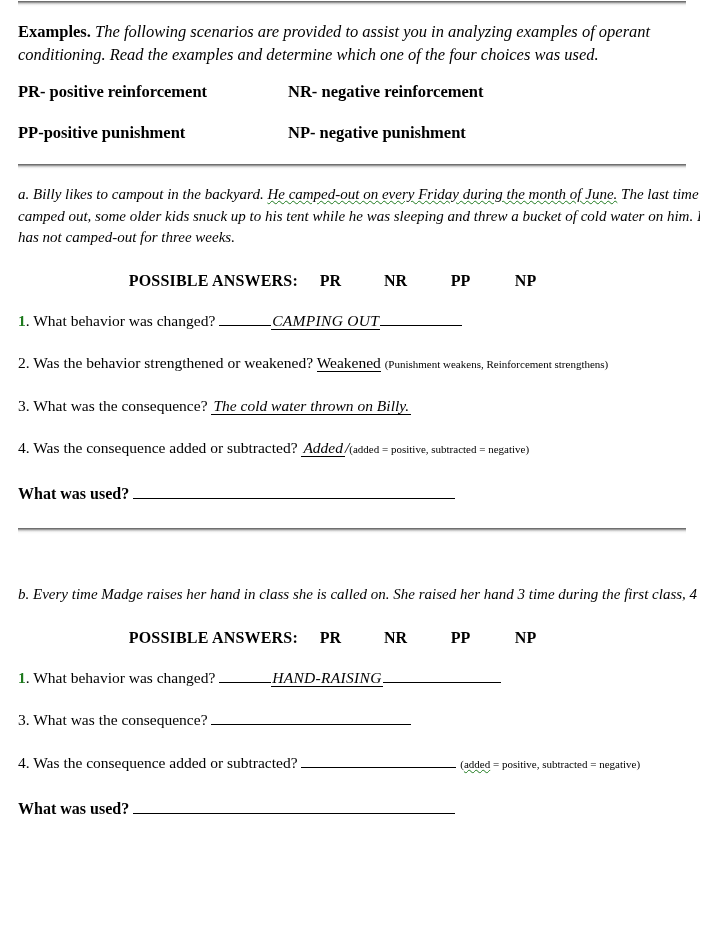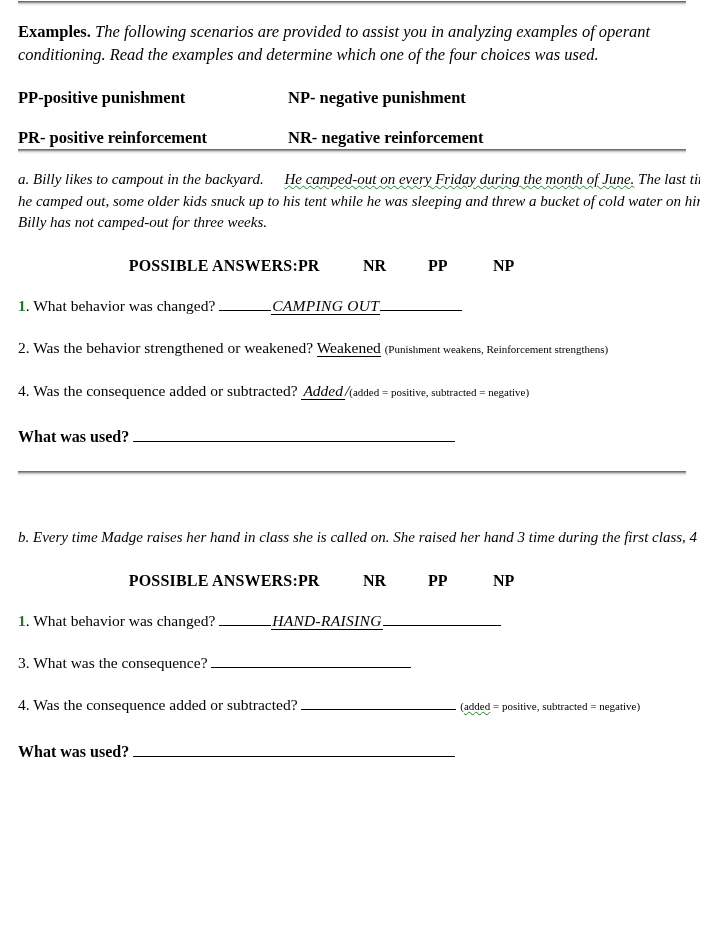--- a/index.html
+++ b/index.html
@@ -76,36 +76,35 @@
     text-decoration: line-through;
     text-decoration-color: #000;
     text-decoration-thickness: 1px;
   }
   .wavy {
     text-decoration-line: underline;
     text-decoration-style: wavy;
     text-decoration-color: #1e7a1e;
     text-decoration-thickness: 1.3px;
     text-underline-offset: 1px;
-    margin-left: 17px;
   }
   .scen-overflow {
     width: 712px;
     margin-right: -20px;
   }
 
   .answers {
     display: flex;
     align-items: baseline;
     font-weight: bold;
     font-size: 16px;
     margin-top: 23px;
   }
   .answers .label { width: 280px; flex: none; letter-spacing: 0.2px; text-align: right; }
-  .answers .opt { width: 65px; flex: none; }
+  .answers .opt { width: 65px; flex: none; text-align: center; }
 
   .q {
     font-size: 15.5px;
     line-height: 1.5;
     margin-top: 19px;
   }
   .q .num-green {
     color: #1e7a1e;
     font-weight: bold;
   }
@@ -160,27 +159,27 @@
 <body>
 
 <div class="page">
 
   <div class="divider"></div>
 
   <div class="body-wrap">
 
     <p class="intro"><b>Examples</b><b>.</b> <i>The following scenarios are provided to assist you in analyzing examples of operant conditioning. Read the examples and determine which one of the four choices was used.</i></p>
 
+    <div class="keyrow">
+      <div class="k1">PR- positive reinforcement</div>
+      <div class="k2">NR- negative reinforcement</div>
+    </div>
     <div class="keyrow second">
       <div class="k1">PP-positive punishment</div>
       <div class="k2">NP- negative punishment</div>
-    </div>
-    <div class="keyrow">
-      <div class="k1">PR- positive reinforcement</div>
-      <div class="k2">NR- negative reinforcement</div>
     </div>
   </div>
 
   <div class="divider"></div>
 
   <div class="body-wrap">
 
     <p class="scenario scen-overflow"><span class="lines"><span>a. Billy likes to campout in the backyard. </span><span class="struck wavy">He camped-out on every Friday during the month of June.</span><span> The last time he camped out, some older kids snuck up to his tent while he was sleeping and threw a bucket of cold water on him. Billy has not camped-out for three weeks.</span></span></p>
 
     <div class="answers">
@@ -191,20 +190,22 @@
       <div class="opt">NP</div>
     </div>
 
     <p class="q"><span class="num-green">1</span><span>. What behavior was changed?</span>
       <span class="blank b-lead"></span><span class="ans-upper">CAMPING OUT</span><span class="blank b-tail"></span></p>
 
     <p class="q"><span>2. Was the behavior strengthened or weakened?</span>
       <span class="ans-underline-plain">Weakened</span>
       <span class="hint">(Punishment weakens, Reinforcement strengthens)</span></p>
 
+    <p class="q"><span>3. What was the consequence?</span>
+      <span class="ans-print">The cold water thrown on Billy.</span></p>
 
     <p class="q"><span>4. Was the consequence added or subtracted?</span>
       <span class="ans-print">Added</span><span class="slash">/</span><span class="hint">(added = positive, subtracted = negative)</span></p>
 
     <p class="used"><span>What was used?</span>
       <span class="blank b-used"></span></p>
   </div>
 
   <div class="divider" style="margin-top:24px;"></div>
 

